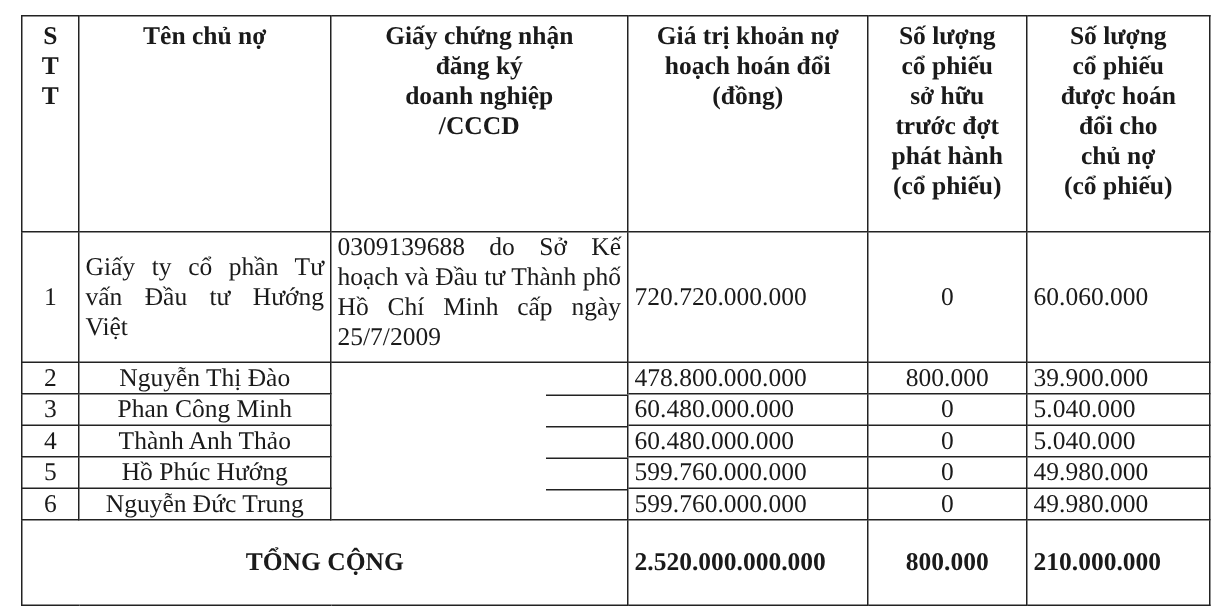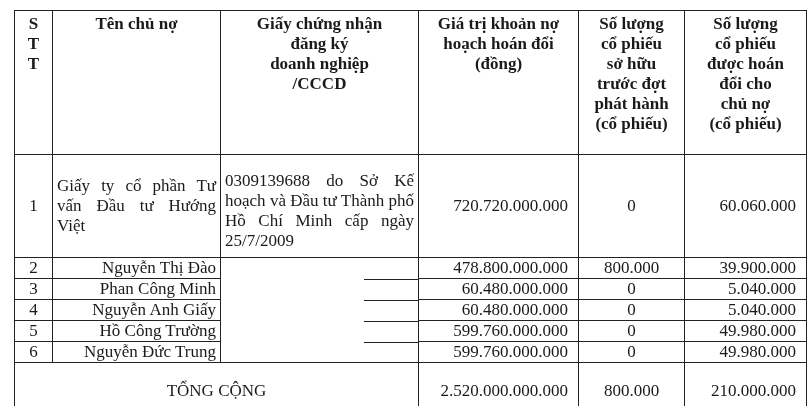--- a/index.html
+++ b/index.html
@@ -2,26 +2,26 @@
 <html><head>
 <meta charset="utf-8">
 <style>
   html, body { margin:0; padding:0; background:#ffffff; }
   body { width:810px; height:406px; position:relative; overflow:hidden; font-family:"Liberation Serif", serif; color:#1a1a1a; }
   .tbl { position:absolute; left:14px; top:10px; width:792px; height:388px; }
   table { border-collapse:collapse; width:792px; table-layout:fixed; }
   td, th { border:1px solid #222; font-size:17px; line-height:20px; padding:0 4px; }
   th { font-weight:bold; vertical-align:top; text-align:center; padding-top:3px; height:140px; }
   .stt-head { line-height:20px; }
-  .num { text-align:right; padding-right:10px; }
+  .num { padding-right:10px; }
   .ctr { text-align:center; }
-  .name { text-align:right; }
+  .name { text-align:center; }
   tr.r1 td { height:86px; vertical-align:middle; }
   tr.rs td { height:20px; }
-  tr.total td { height:56px; font-weight:normal; }
+  tr.total td { height:56px; font-weight:bold; }
   .justify { text-align:justify; text-align-last:left; }
   .redact { border-top:none; border-bottom:none; position:relative; }
   .stub { position:absolute; right:0; bottom:-1px; width:54px; border-bottom:1px solid #222; }
 </style>
 </head>
 <body>
 
 <div class="tbl">
 <table>
   <colgroup>
@@ -56,21 +56,21 @@
     <th style="white-space:pre-line">Số lượng
 cổ phiếu
 được hoán
 đổi cho
 chủ nợ
 (cổ phiếu)</th>
   </tr>
   <tr class="r1">
     <td class="ctr">1</td>
     <td class="name justify">Giấy ty cổ phần Tư vấn Đầu tư Hướng Việt</td>
-    <td class="name justify" style="vertical-align:top;padding-top:16px">0309139688 do Sở Kế hoạch và Đầu tư Thành phố Hồ Chí Minh cấp ngày 25/7/2009</td>
+    <td class="name justify" style="vertical-align:top;padding-top:0">0309139688 do Sở Kế hoạch và Đầu tư Thành phố Hồ Chí Minh cấp ngày 25/7/2009</td>
     <td class="num">720.720.000.000</td>
     <td class="ctr">0</td>
     <td class="num">60.060.000</td>
   </tr>
   <tr class="rs">
     <td class="ctr">2</td>
     <td class="name">Nguyễn Thị Đào</td>
     <td class="redact">
             <span class="stub"></span>
           </td>
@@ -83,31 +83,31 @@
     <td class="name">Phan Công Minh</td>
     <td class="redact">
             <span class="stub"></span>
           </td>
     <td class="num">60.480.000.000</td>
     <td class="ctr">0</td>
     <td class="num">5.040.000</td>
   </tr>
   <tr class="rs">
     <td class="ctr">4</td>
-    <td class="name">Nguyễn Anh Giấy</td>
+    <td class="name">Thành Anh Thảo</td>
     <td class="redact">
             <span class="stub"></span>
           </td>
     <td class="num">60.480.000.000</td>
     <td class="ctr">0</td>
     <td class="num">5.040.000</td>
   </tr>
   <tr class="rs">
     <td class="ctr">5</td>
-    <td class="name">Hồ Công Trường</td>
+    <td class="name">Hồ Phúc Hướng</td>
     <td class="redact">
             <span class="stub"></span>
           </td>
     <td class="num">599.760.000.000</td>
     <td class="ctr">0</td>
     <td class="num">49.980.000</td>
   </tr>
   <tr class="rs">
     <td class="ctr">6</td>
     <td class="name">Nguyễn Đức Trung</td>

